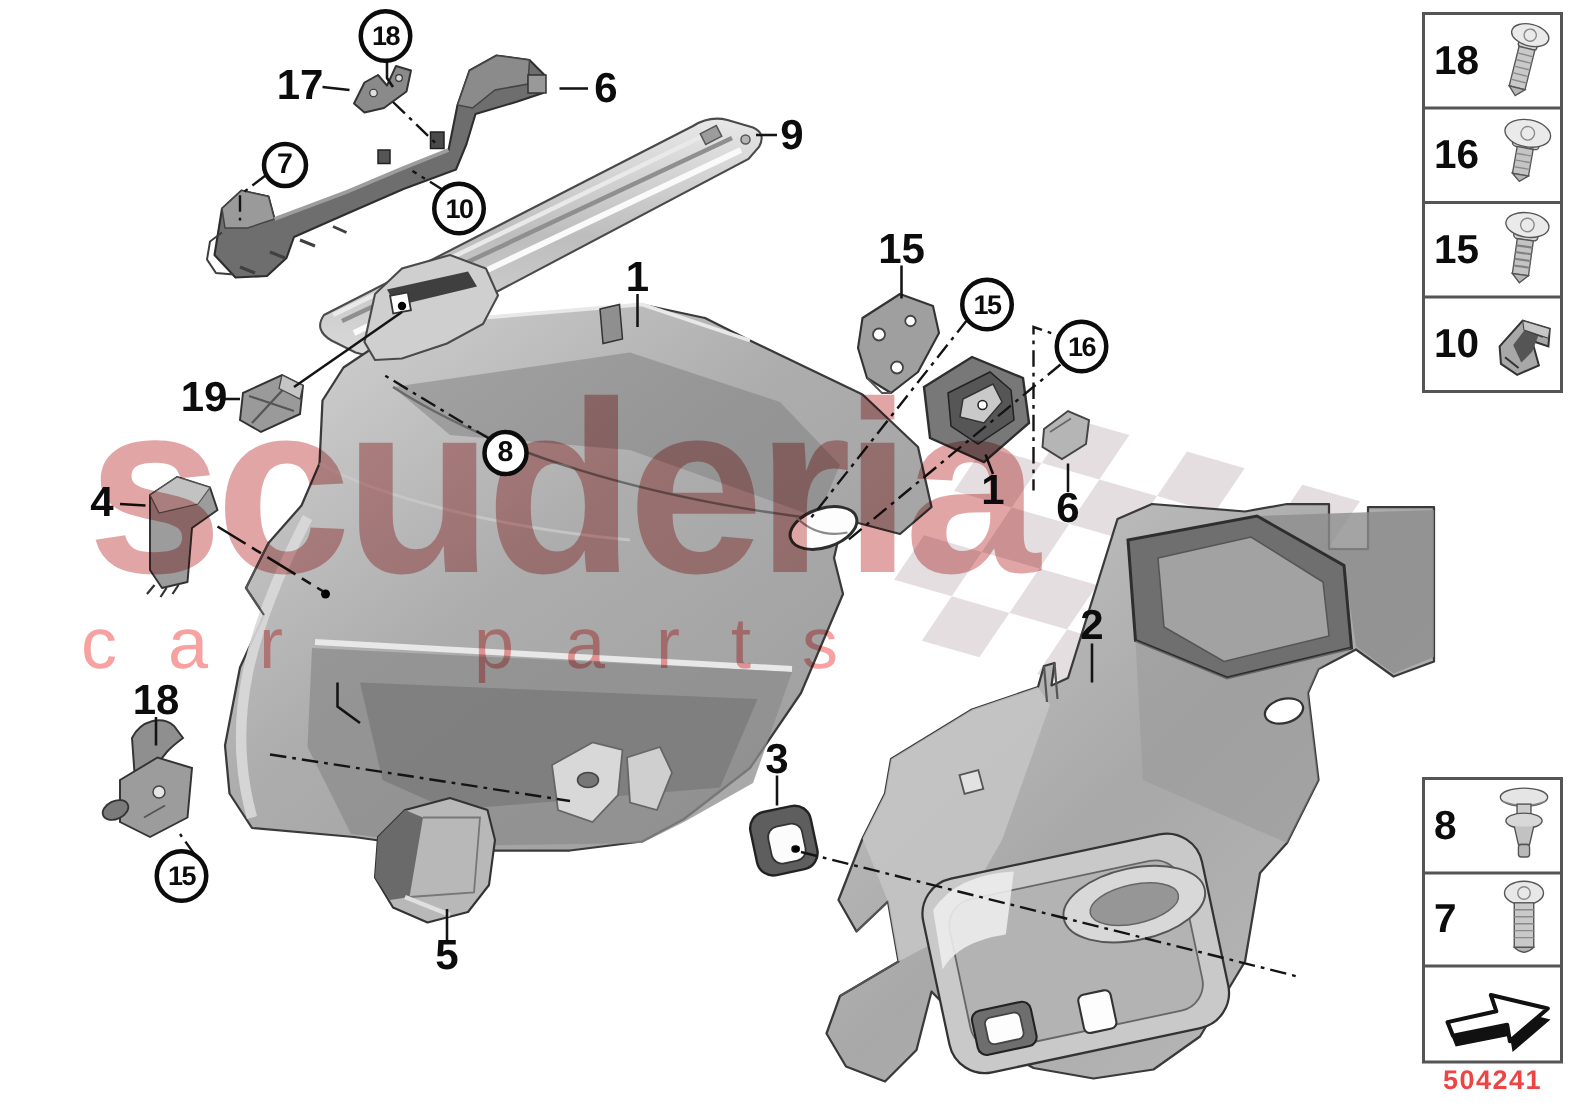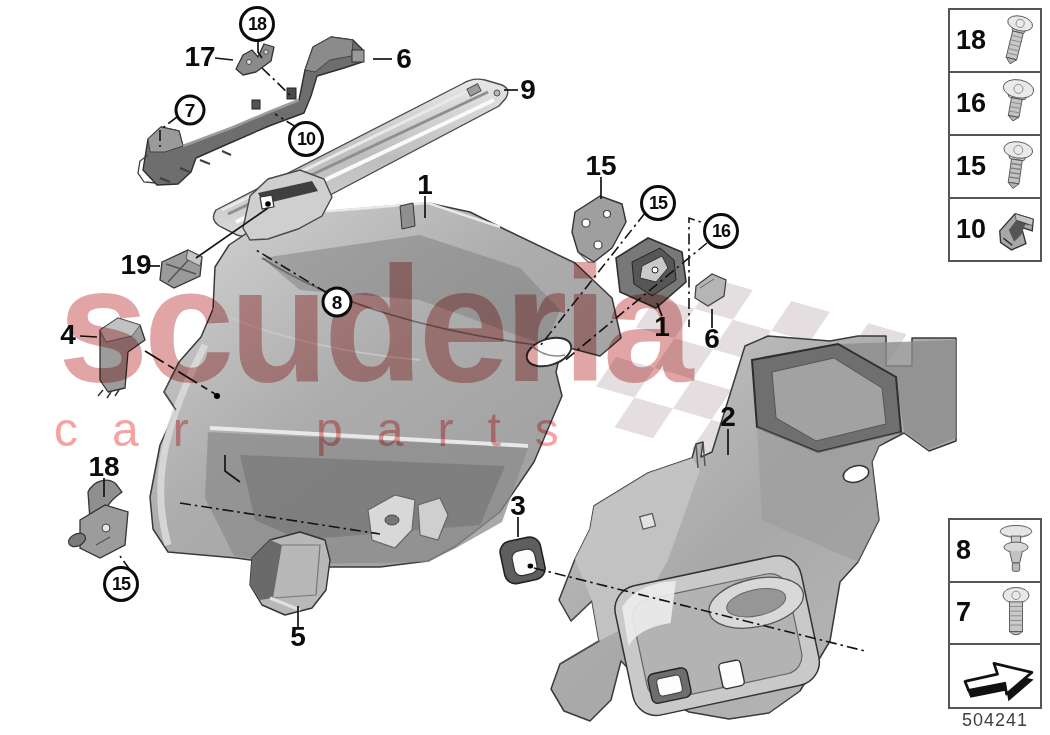--- a/index.html
+++ b/index.html
@@ -43,21 +43,21 @@
   }
   .legend .cell{
     flex:1;display:flex;align-items:center;
     border-bottom:2px solid #555;padding:2px 2px 2px 6px;box-sizing:border-box;
   }
   .legend .cell:last-child{border-bottom:none;}
   .legend .num{font-weight:700;font-size:27px;color:#0c0c0c;width:34px;flex:none;}
   .legend .ic{flex:1;display:flex;align-items:center;justify-content:center;}
   .diag-code{
     position:absolute;left:948px;top:710px;width:94px;text-align:center;
-    font-size:18px;color:#404040;letter-spacing:1px;
+    font-size:18px;color:#ef4444;letter-spacing:1px;font-weight:bold;
   }
 </style>
 </head>
 <body>
 
 <div id="stage">
 
   <svg id="art" width="1050" height="735" viewBox="0 0 1050 735">
     <defs>
       <linearGradient id="gPanel" x1="0" y1="0" x2="1" y2="1">

